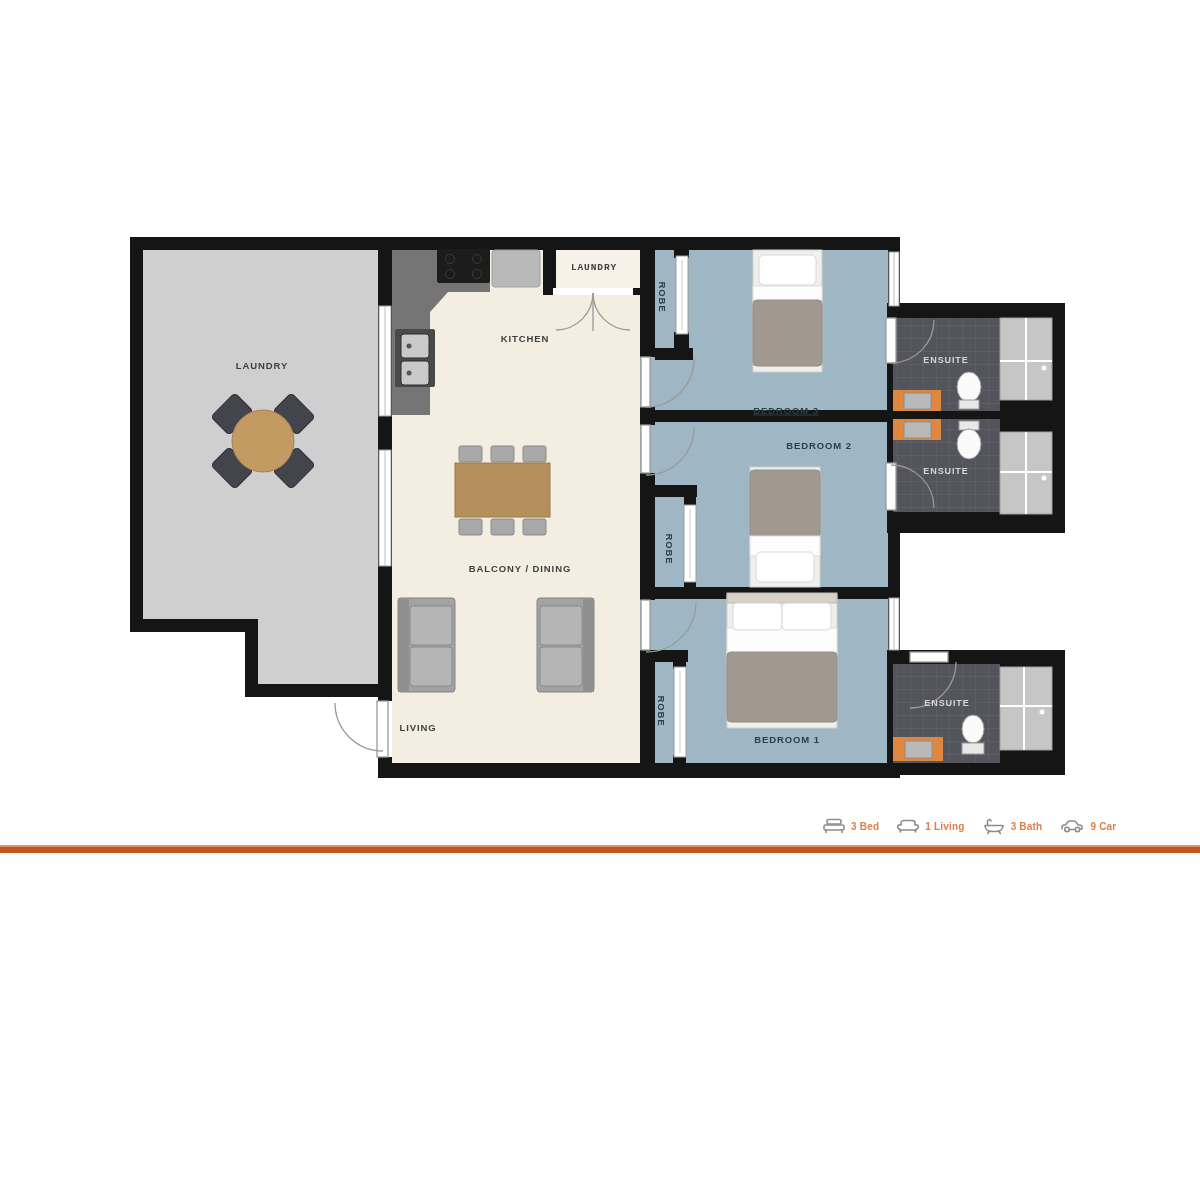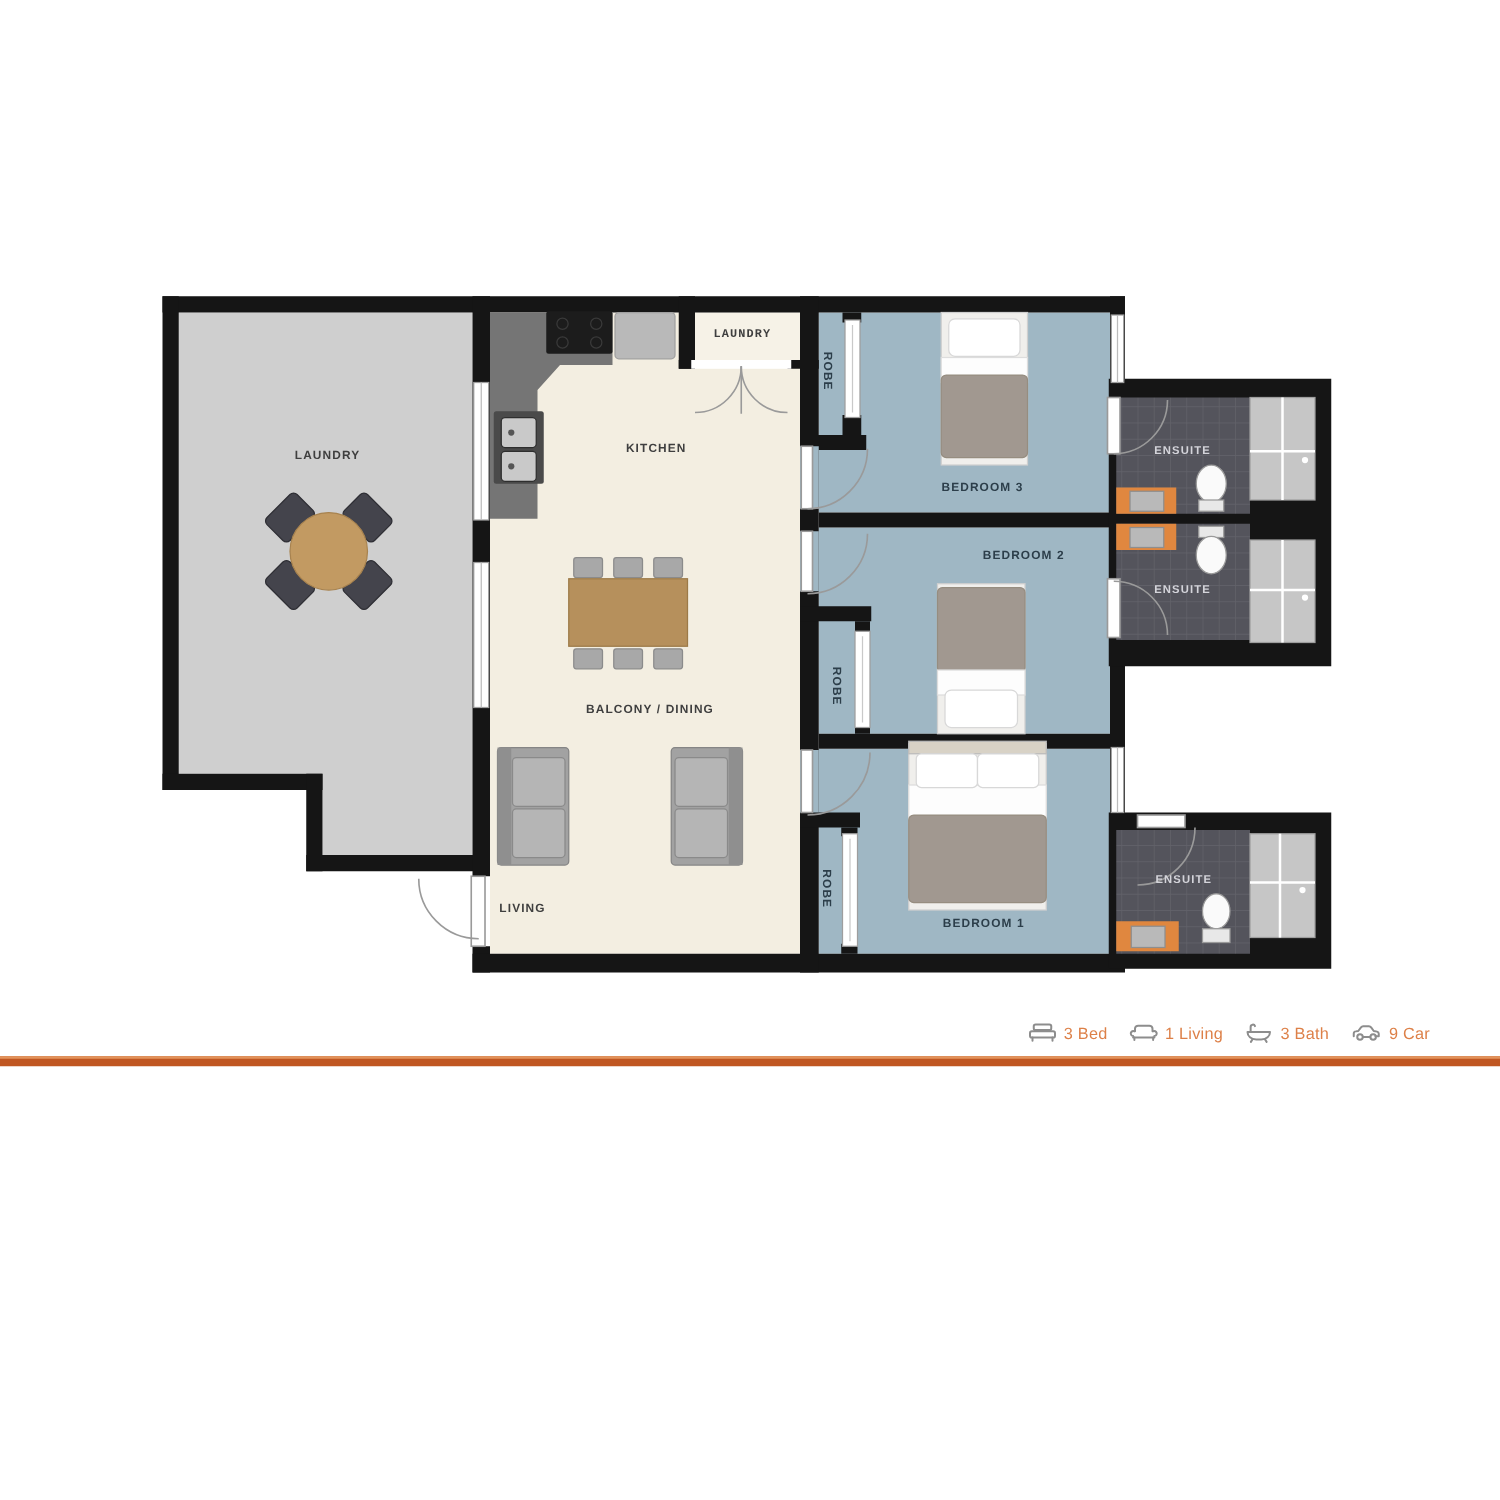--- a/index.html
+++ b/index.html
@@ -7,21 +7,21 @@
           font-family:"Liberation Sans",sans-serif;}
   .plan-svg{position:absolute;left:0;top:0;}
   .lbl{position:absolute;transform:translate(-50%,-50%);font-size:9.5px;font-weight:700;
        letter-spacing:.9px;color:#3f3f3f;white-space:nowrap;}
   .lbl--bed{color:#2c3e4a;}
   .lbl--ens{color:#d4d4da;font-size:9px;}
   .lbl--vert{transform:translate(-50%,-50%) rotate(90deg);color:#2c3e4a;}
   .legend{position:absolute;left:822px;top:817px;display:flex;align-items:center;gap:17px;}
   .legend-item{display:flex;align-items:center;gap:5px;}
   .legend-item svg{display:block;}
-  .legend-label{font-size:13px;font-weight:400;color:#dd8048;letter-spacing:.2px;}
+  .legend-label{font-size:10px;font-weight:700;color:#dd8048;letter-spacing:.2px;}
   .orange-rule{position:absolute;left:0;top:845px;width:1200px;height:6px;background:#c05722;
                border-top:2px solid #e3945c;}
 </style>
 </head>
 <body>
 
 <div class="canvas">
 
 <svg class="plan-svg" width="1200" height="1200" viewBox="0 0 1200 1200">
   <defs>
@@ -261,25 +261,25 @@
     <rect x="727" y="595" width="110" height="133" fill="#f0efec" stroke="#cfcfcf"></rect>
     <rect x="727" y="593" width="110" height="10" fill="#d8d2c6" stroke="#bbbbbb"></rect>
     <rect x="727" y="628" width="110" height="30" fill="#fdfdfd" stroke="#dddddd"></rect>
     <rect x="727" y="652" width="110" height="70" rx="4" fill="#a19890" stroke="#968d80"></rect>
     <rect x="733" y="603" width="49" height="27" rx="4" fill="#ffffff" stroke="#d8d8d8"></rect>
     <rect x="782" y="603" width="49" height="27" rx="4" fill="#ffffff" stroke="#d8d8d8"></rect>
   </g>
 </svg>
 
 <div class="lbl" style="left:262px;top:365px;">LAUNDRY</div>
-<div class="lbl" style="left:525px;top:359px;">KITCHEN</div>
+<div class="lbl" style="left:525px;top:338px;">KITCHEN</div>
 <div class="lbl" style="left:594px;top:267px;font-family:Liberation Mono, monospace;">LAUNDRY</div>
 <div class="lbl" style="left:520px;top:568px;">BALCONY / DINING</div>
 <div class="lbl" style="left:418px;top:727px;">LIVING</div>
-<div class="lbl lbl--bed" style="left:786px;top:390px;">BEDROOM 3</div>
+<div class="lbl lbl--bed" style="left:786px;top:410px;text-decoration:underline;">BEDROOM 3</div>
 <div class="lbl lbl--bed" style="left:787px;top:445px;margin-left:32px;">BEDROOM 2</div>
 <div class="lbl lbl--bed" style="left:787px;top:739px;text-align:center;">BEDROOM 1</div>
 <div class="lbl lbl--vert" style="left:662px;top:297px;">ROBE</div>
 <div class="lbl lbl--vert" style="left:669px;top:549px;">ROBE</div>
 <div class="lbl lbl--vert" style="left:661px;top:711px;">ROBE</div>
 <div class="lbl lbl--ens" style="left:946px;top:360px;">ENSUITE</div>
 <div class="lbl lbl--ens" style="left:946px;top:471px;">ENSUITE</div>
 <div class="lbl lbl--ens" style="left:947px;top:703px;">ENSUITE</div>
 
 <div class="legend">

